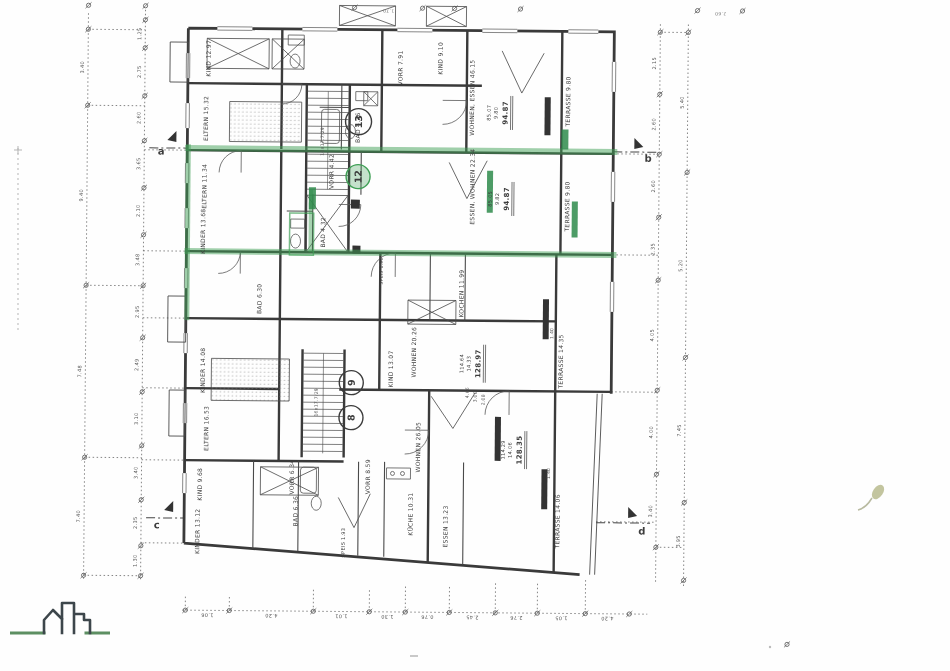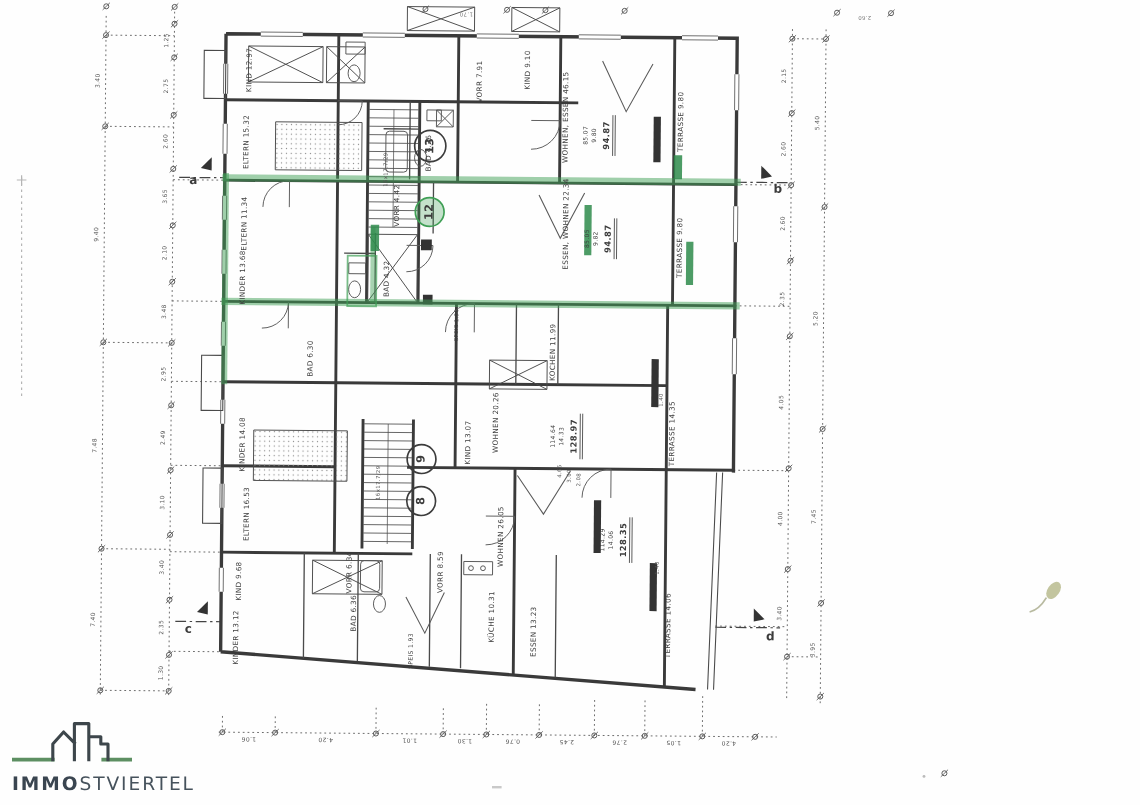--- a/index.html
+++ b/index.html
@@ -434,16 +434,13 @@
 </svg>
 
 <div class="logo">
   <svg width="100" height="36" viewBox="0 0 100 36">
     <g fill="none" stroke-linejoin="round" stroke-linecap="square">
       <path d="M0,32 H34" stroke="#5d8f62" stroke-width="3"></path>
       <path d="M76,32 H100" stroke="#5d8f62" stroke-width="3"></path>
       <path d="M34,32 V19 L43,9 L52,18 M52,32 V2 H64 V32 M64,13 H74 V19 H80 V32" stroke="#3d464b" stroke-width="2.6"></path>
     </g>
   </svg>
-  <div class="logo-text">
-    <span class="b">IMMO</span><span class="r">STVIERTEL</span>
-  </div>
 </div>
 
 </body></html>

